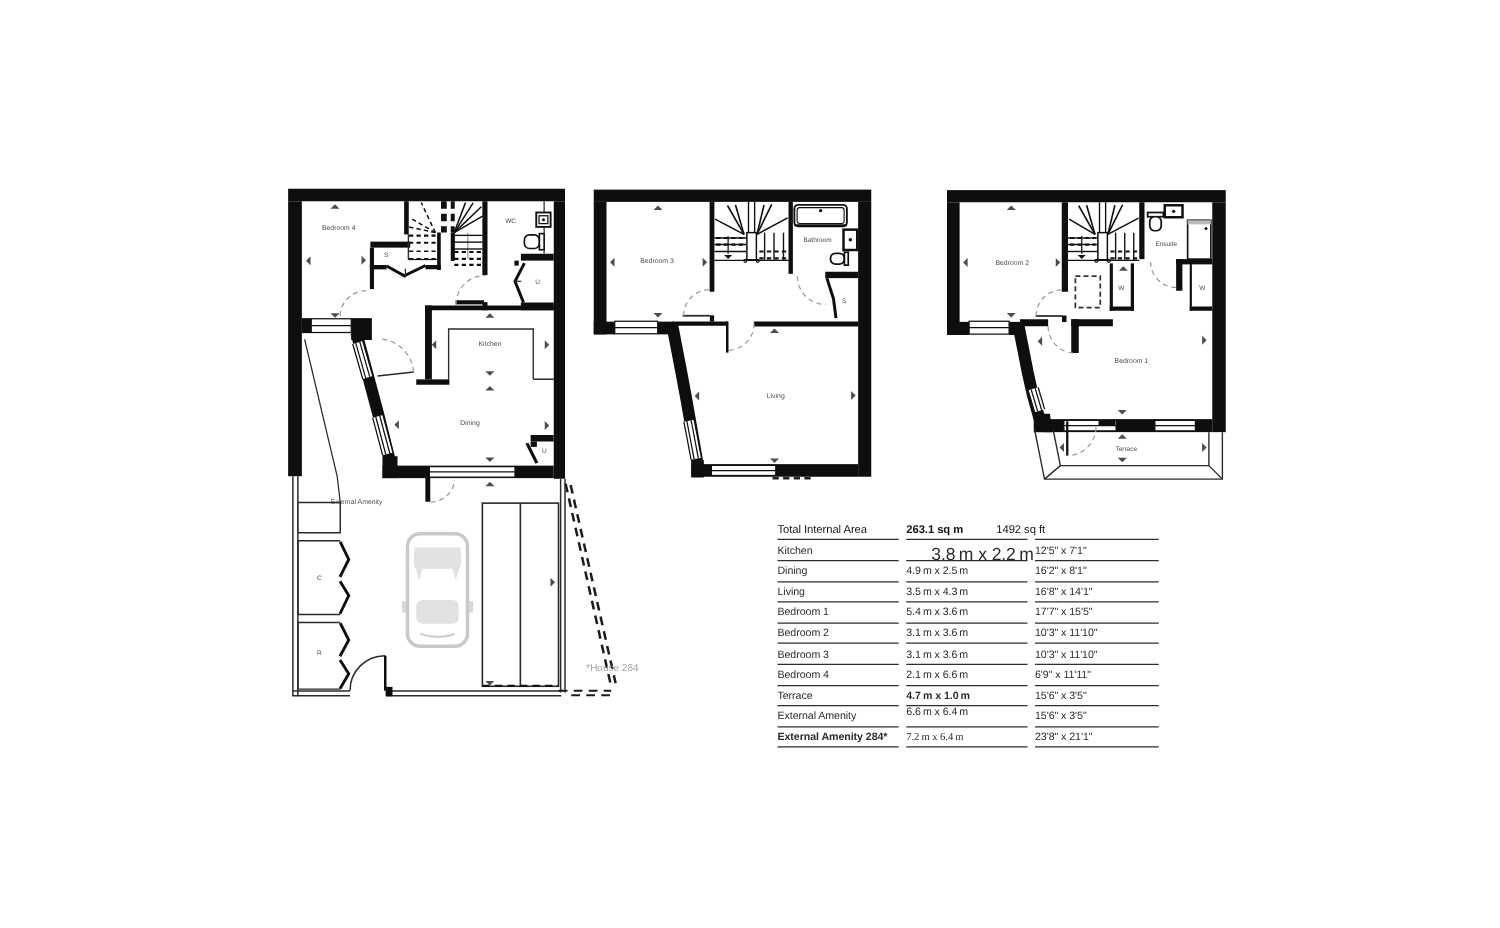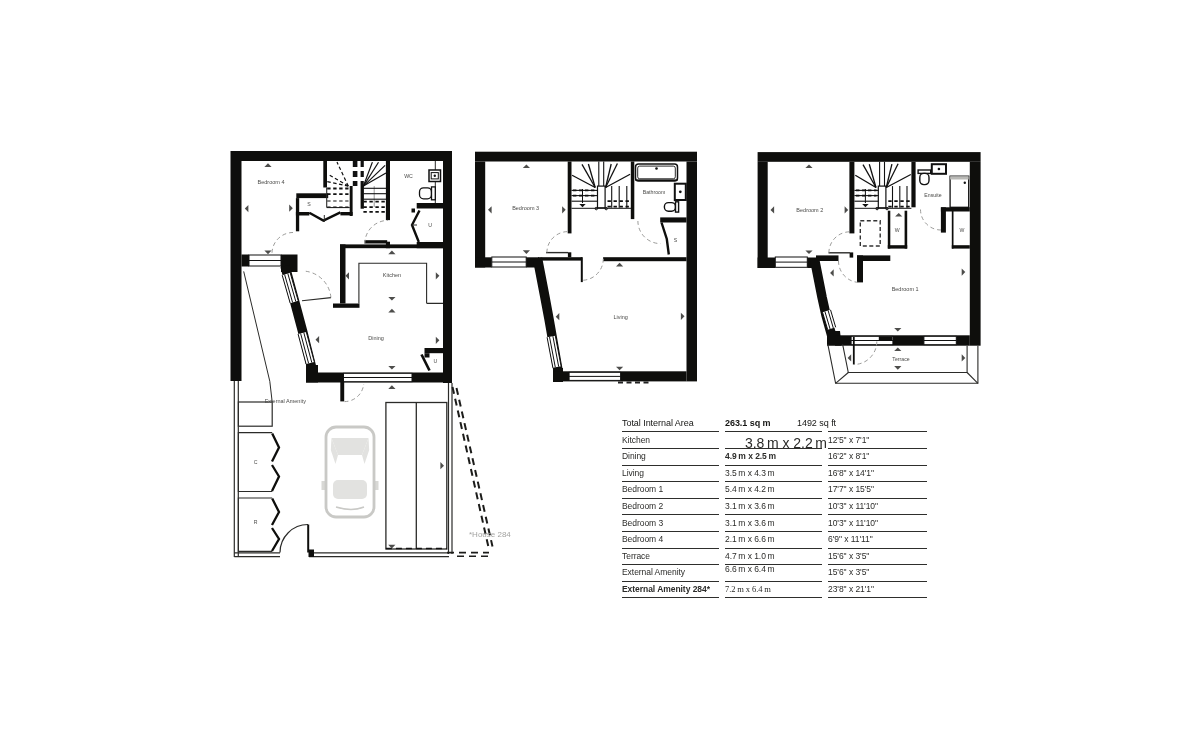--- a/index.html
+++ b/index.html
@@ -324,33 +324,33 @@
 <div style="position:absolute;left:621.7px;top:431.4px;width:97px;height:1px;background:#2e2e2c;"></div>
 <div style="position:absolute;left:724.7px;top:431.4px;width:97px;height:1px;background:#2e2e2c;"></div>
 <div style="position:absolute;left:827.7px;top:431.4px;width:99px;height:1px;background:#2e2e2c;"></div>
 <div style="position:absolute;left:622px;top:434.6px;font-size:8.5px;font-weight:normal;color:#2b2b29;letter-spacing:-0.05px;white-space:nowrap;">Kitchen</div>
 <div style="position:absolute;left:725px;top:434.6px;font-size:14px;font-weight:normal;color:#2b2b29;letter-spacing:-0.05px;white-space:nowrap;margin-left:20px;">3.8 m x 2.2 m</div>
 <div style="position:absolute;left:828px;top:434.6px;font-size:8.5px;font-weight:normal;color:#2b2b29;letter-spacing:-0.05px;white-space:nowrap;">12'5" x 7'1"</div>
 <div style="position:absolute;left:621.7px;top:448.0px;width:97px;height:1px;background:#2e2e2c;"></div>
 <div style="position:absolute;left:724.7px;top:448.0px;width:97px;height:1px;background:#2e2e2c;"></div>
 <div style="position:absolute;left:827.7px;top:448.0px;width:99px;height:1px;background:#2e2e2c;"></div>
 <div style="position:absolute;left:622px;top:451.20000000000005px;font-size:8.5px;font-weight:normal;color:#2b2b29;letter-spacing:-0.05px;white-space:nowrap;">Dining</div>
-<div style="position:absolute;left:725px;top:451.20000000000005px;font-size:8.5px;font-weight:bold;color:#2b2b29;letter-spacing:-0.05px;white-space:nowrap;">4.9 m x 2.5 m</div>
+<div style="position:absolute;left:725px;top:451.20000000000005px;font-size:8.5px;font-weight:normal;color:#2b2b29;letter-spacing:-0.05px;white-space:nowrap;">4.9 m x 2.5 m</div>
 <div style="position:absolute;left:828px;top:451.20000000000005px;font-size:8.5px;font-weight:normal;color:#2b2b29;letter-spacing:-0.05px;white-space:nowrap;">16'2" x 8'1"</div>
 <div style="position:absolute;left:621.7px;top:464.59999999999997px;width:97px;height:1px;background:#2e2e2c;"></div>
 <div style="position:absolute;left:724.7px;top:464.59999999999997px;width:97px;height:1px;background:#2e2e2c;"></div>
 <div style="position:absolute;left:827.7px;top:464.59999999999997px;width:99px;height:1px;background:#2e2e2c;"></div>
 <div style="position:absolute;left:622px;top:467.8px;font-size:8.5px;font-weight:normal;color:#2b2b29;letter-spacing:-0.05px;white-space:nowrap;">Living</div>
 <div style="position:absolute;left:725px;top:467.8px;font-size:8.5px;font-weight:normal;color:#2b2b29;letter-spacing:-0.05px;white-space:nowrap;">3.5 m x 4.3 m</div>
 <div style="position:absolute;left:828px;top:467.8px;font-size:8.5px;font-weight:normal;color:#2b2b29;letter-spacing:-0.05px;white-space:nowrap;">16'8" x 14'1"</div>
 <div style="position:absolute;left:621.7px;top:481.2px;width:97px;height:1px;background:#2e2e2c;"></div>
 <div style="position:absolute;left:724.7px;top:481.2px;width:97px;height:1px;background:#2e2e2c;"></div>
 <div style="position:absolute;left:827.7px;top:481.2px;width:99px;height:1px;background:#2e2e2c;"></div>
 <div style="position:absolute;left:622px;top:484.40000000000003px;font-size:8.5px;font-weight:normal;color:#2b2b29;letter-spacing:-0.05px;white-space:nowrap;">Bedroom 1</div>
-<div style="position:absolute;left:725px;top:484.40000000000003px;font-size:8.5px;font-weight:normal;color:#2b2b29;letter-spacing:-0.05px;white-space:nowrap;">5.4 m x 4.2 m</div>
+<div style="position:absolute;left:725px;top:484.40000000000003px;font-size:8.5px;font-weight:normal;color:#2b2b29;letter-spacing:-0.05px;white-space:nowrap;">5.4 m x 3.6 m</div>
 <div style="position:absolute;left:828px;top:484.40000000000003px;font-size:8.5px;font-weight:normal;color:#2b2b29;letter-spacing:-0.05px;white-space:nowrap;">17'7" x 15'5"</div>
 <div style="position:absolute;left:621.7px;top:497.79999999999995px;width:97px;height:1px;background:#2e2e2c;"></div>
 <div style="position:absolute;left:724.7px;top:497.79999999999995px;width:97px;height:1px;background:#2e2e2c;"></div>
 <div style="position:absolute;left:827.7px;top:497.79999999999995px;width:99px;height:1px;background:#2e2e2c;"></div>
 <div style="position:absolute;left:622px;top:501.0px;font-size:8.5px;font-weight:normal;color:#2b2b29;letter-spacing:-0.05px;white-space:nowrap;">Bedroom 2</div>
 <div style="position:absolute;left:725px;top:501.0px;font-size:8.5px;font-weight:normal;color:#2b2b29;letter-spacing:-0.05px;white-space:nowrap;">3.1 m x 3.6 m</div>
 <div style="position:absolute;left:828px;top:501.0px;font-size:8.5px;font-weight:normal;color:#2b2b29;letter-spacing:-0.05px;white-space:nowrap;">10'3" x 11'10"</div>
 <div style="position:absolute;left:621.7px;top:514.4px;width:97px;height:1px;background:#2e2e2c;"></div>
 <div style="position:absolute;left:724.7px;top:514.4px;width:97px;height:1px;background:#2e2e2c;"></div>
 <div style="position:absolute;left:827.7px;top:514.4px;width:99px;height:1px;background:#2e2e2c;"></div>
@@ -360,21 +360,21 @@
 <div style="position:absolute;left:621.7px;top:531.0px;width:97px;height:1px;background:#2e2e2c;"></div>
 <div style="position:absolute;left:724.7px;top:531.0px;width:97px;height:1px;background:#2e2e2c;"></div>
 <div style="position:absolute;left:827.7px;top:531.0px;width:99px;height:1px;background:#2e2e2c;"></div>
 <div style="position:absolute;left:622px;top:534.2px;font-size:8.5px;font-weight:normal;color:#2b2b29;letter-spacing:-0.05px;white-space:nowrap;">Bedroom 4</div>
 <div style="position:absolute;left:725px;top:534.2px;font-size:8.5px;font-weight:normal;color:#2b2b29;letter-spacing:-0.05px;white-space:nowrap;">2.1 m x 6.6 m</div>
 <div style="position:absolute;left:828px;top:534.2px;font-size:8.5px;font-weight:normal;color:#2b2b29;letter-spacing:-0.05px;white-space:nowrap;">6'9" x 11'11"</div>
 <div style="position:absolute;left:621.7px;top:547.6px;width:97px;height:1px;background:#2e2e2c;"></div>
 <div style="position:absolute;left:724.7px;top:547.6px;width:97px;height:1px;background:#2e2e2c;"></div>
 <div style="position:absolute;left:827.7px;top:547.6px;width:99px;height:1px;background:#2e2e2c;"></div>
 <div style="position:absolute;left:622px;top:550.8000000000001px;font-size:8.5px;font-weight:normal;color:#2b2b29;letter-spacing:-0.05px;white-space:nowrap;">Terrace</div>
-<div style="position:absolute;left:725px;top:550.8000000000001px;font-size:8.5px;font-weight:normal;color:#2b2b29;letter-spacing:-0.05px;white-space:nowrap;">4.7 m x 1.0 m</div>
+<div style="position:absolute;left:725px;top:550.8000000000001px;font-size:8.5px;font-weight:bold;color:#2b2b29;letter-spacing:-0.05px;white-space:nowrap;">4.7 m x 1.0 m</div>
 <div style="position:absolute;left:828px;top:550.8000000000001px;font-size:8.5px;font-weight:normal;color:#2b2b29;letter-spacing:-0.05px;white-space:nowrap;">15'6" x 3'5"</div>
 <div style="position:absolute;left:621.7px;top:564.2px;width:97px;height:1px;background:#2e2e2c;"></div>
 <div style="position:absolute;left:724.7px;top:564.2px;width:97px;height:1px;background:#2e2e2c;"></div>
 <div style="position:absolute;left:827.7px;top:564.2px;width:99px;height:1px;background:#2e2e2c;"></div>
 <div style="position:absolute;left:622px;top:567.4000000000001px;font-size:8.5px;font-weight:normal;color:#2b2b29;letter-spacing:-0.05px;white-space:nowrap;">External Amenity</div>
 <div style="position:absolute;left:725px;top:564px;font-size:8.5px;font-weight:normal;color:#2b2b29;letter-spacing:-0.05px;white-space:nowrap;">6.6 m x 6.4 m</div>
 <div style="position:absolute;left:828px;top:567.4000000000001px;font-size:8.5px;font-weight:normal;color:#2b2b29;letter-spacing:-0.05px;white-space:nowrap;">15'6" x 3'5"</div>
 <div style="position:absolute;left:621.7px;top:580.8px;width:97px;height:1px;background:#2e2e2c;"></div>
 <div style="position:absolute;left:724.7px;top:580.8px;width:97px;height:1px;background:#2e2e2c;"></div>
 <div style="position:absolute;left:827.7px;top:580.8px;width:99px;height:1px;background:#2e2e2c;"></div>

